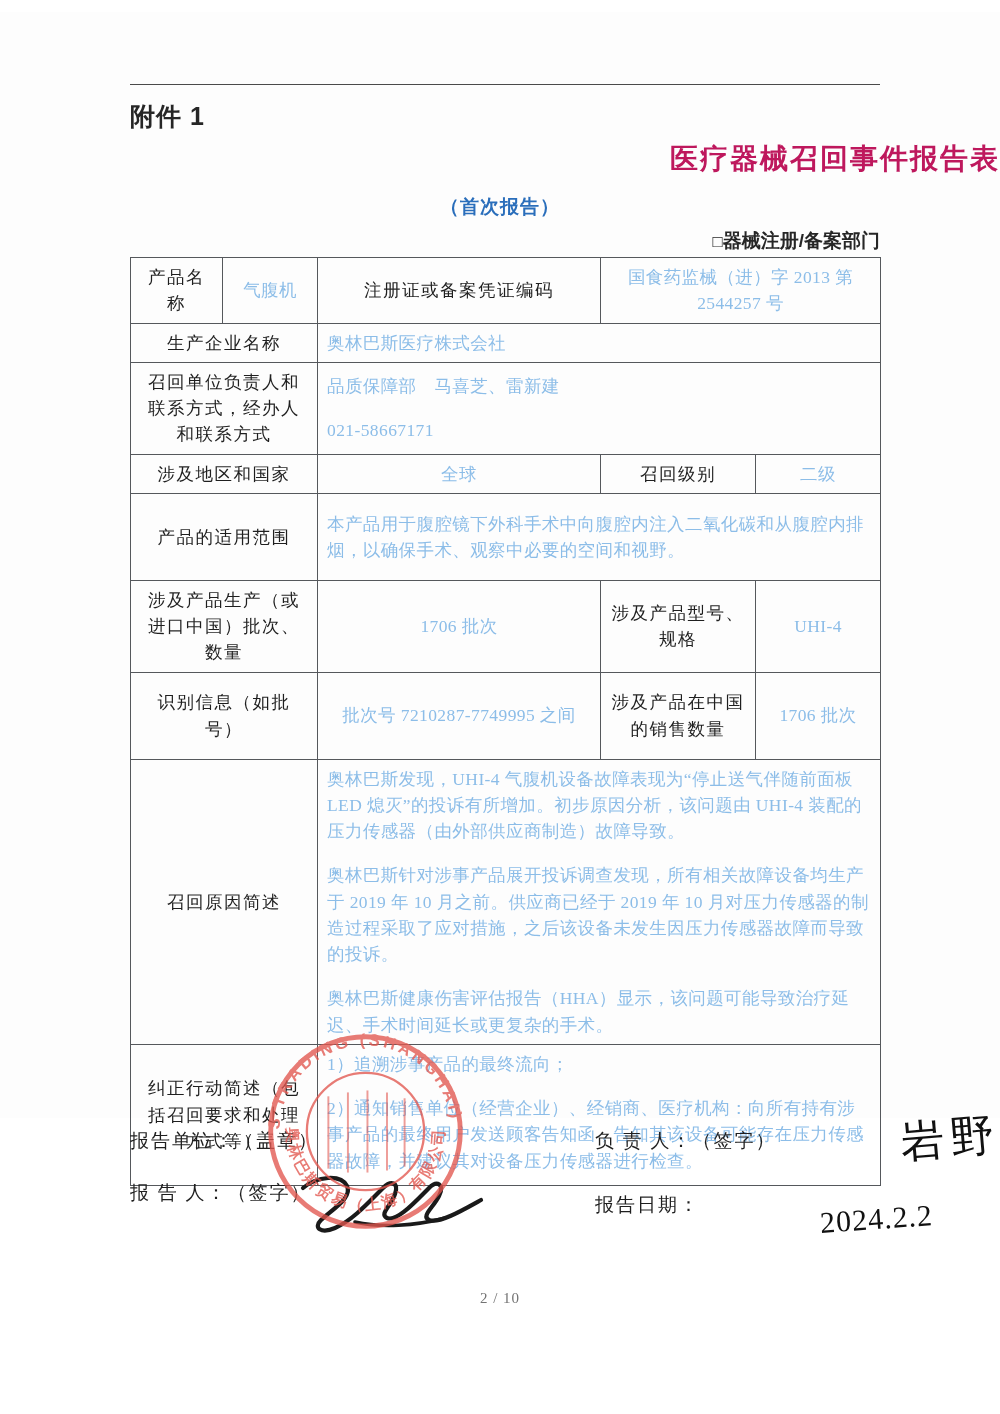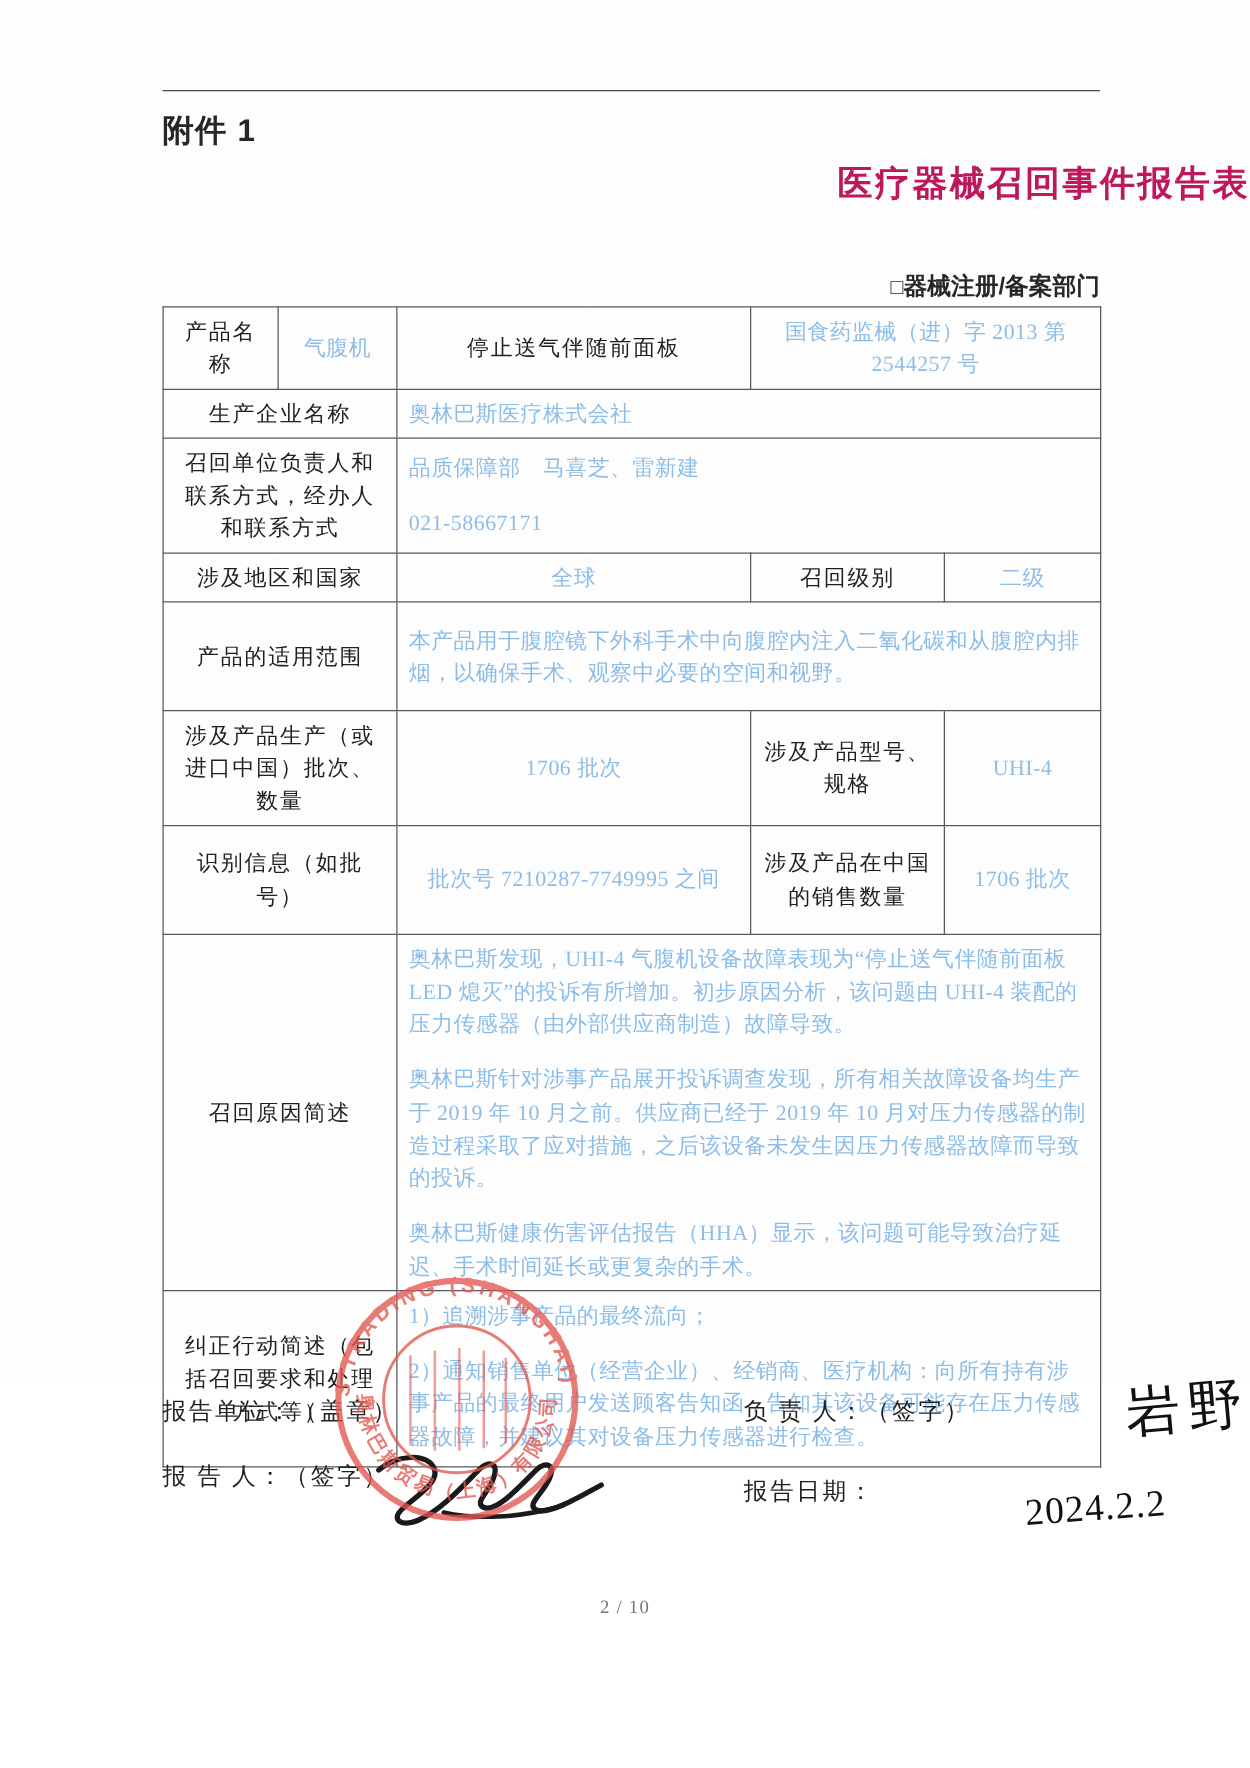--- a/index.html
+++ b/index.html
@@ -11,21 +11,21 @@
     width: 1000px;
     height: 1414px;
     position: relative;
     font-family: "Liberation Serif", "DejaVu Serif", serif;
     color: #1a1a1a;
     overflow: hidden;
   }
 
   .page {
     position: absolute;
-    left: 0; top: 0;
+    left: 0; top: 12px;
     width: 1000px;
     height: 1106px;
     background: #fdfdfd;
   }
 
   
   .top-rule {
     position: absolute;
     left: 130px;
     top: 72px;
@@ -204,40 +204,41 @@
 <body>
 
 <div class="page">
 
   <div class="top-rule"></div>
 
   <div class="attachment-label">附件 1</div>
 
   <div class="doc-title">医疗器械召回事件报告表</div>
 
+  <div class="doc-subtitle">（首次报告）</div>
 
   <div class="submit-row">
     <span class="submit-right"><span class="chk">□</span><span>器械注册/备案部门</span></span>
   </div>
 
   <table class="tbl">
     <colgroup>
       <col style="width:92px">
       <col style="width:95px">
       <col style="width:153px">
       <col style="width:130px">
       <col style="width:155px">
       <col style="width:125px">
     </colgroup>
     <tbody>
 
       <tr>
         <td class="lbl">产品名称</td>
         <td class="val val-c">气腹机</td>
-        <td class="lbl" colspan="2">停止送气伴随前面板</td>
+        <td class="lbl" colspan="2">注册证或备案凭证编码</td>
         <td class="val val-c" colspan="2">国食药监械（进）字 2013 第 2544257 号</td>
       </tr>
 
       <tr>
         <td class="lbl" colspan="2">生产企业名称</td>
         <td class="val val-l" colspan="4">奥林巴斯医疗株式会社</td>
       </tr>
 
 
       <tr>

